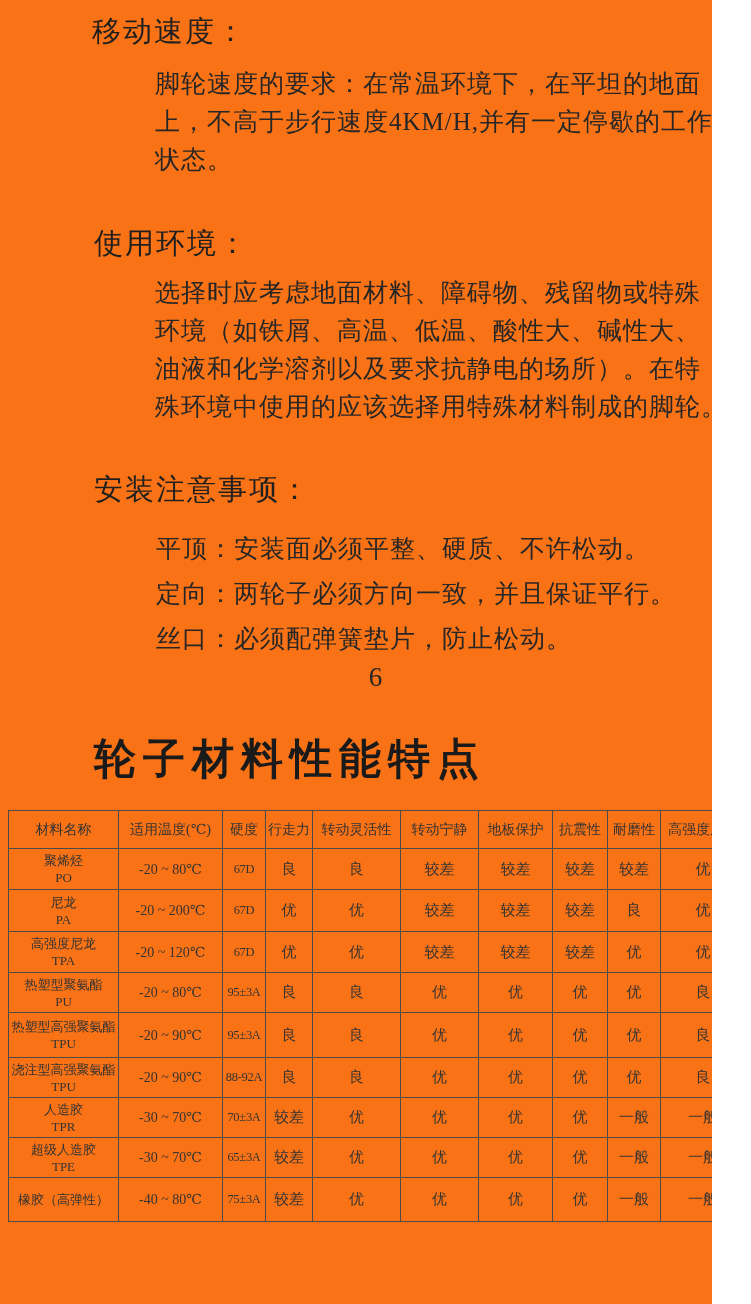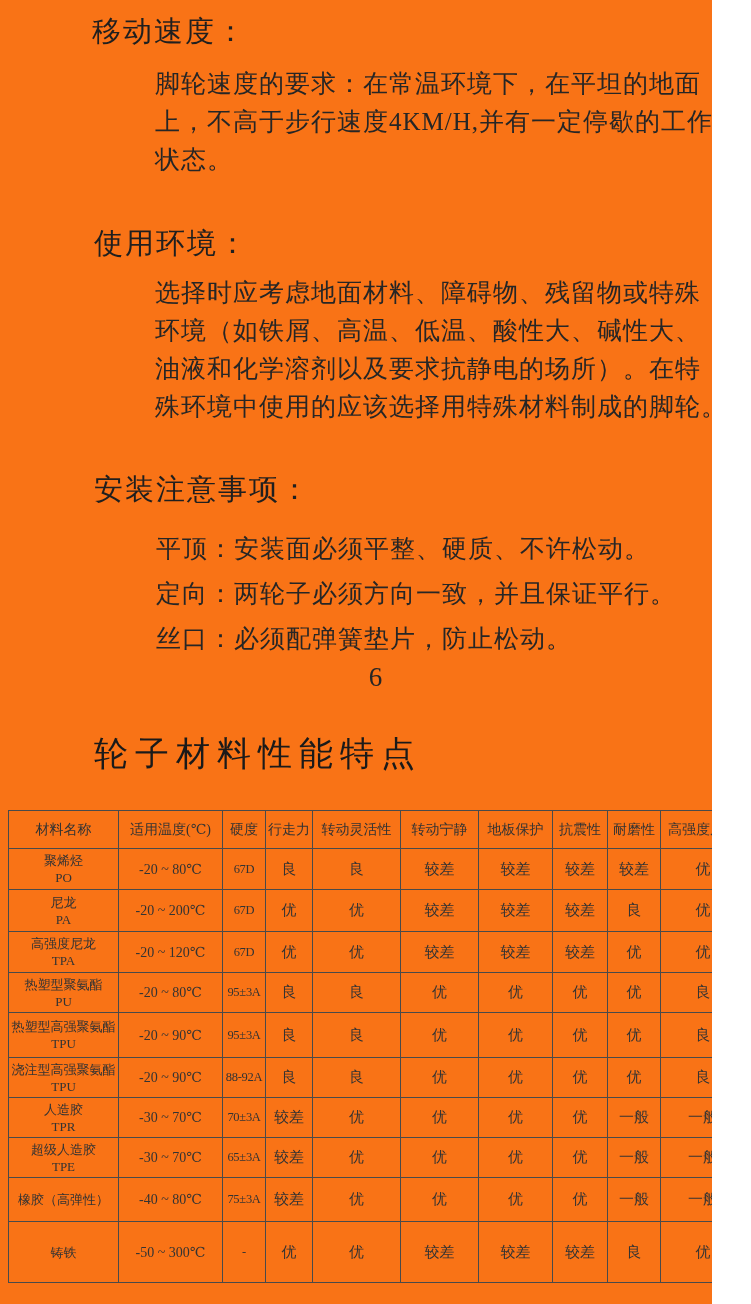--- a/index.html
+++ b/index.html
@@ -46,22 +46,22 @@
     left: 0;
     width: 751px;
     text-align: center;
     font-size: 27px;
     color: #262626;
   }
   .title {
     position: absolute;
     top: 731px;
     left: 94px;
-    font-size: 34px;
-    font-weight: normal;
+    font-size: 42px;
+    font-weight: bold;
     letter-spacing: 7px;
     color: #1a1a1a;
     white-space: nowrap;
   }
   table.mat {
     position: absolute;
     top: 810px;
     left: 8px;
     width: 737px;
     border-collapse: collapse;
@@ -251,28 +251,16 @@
           <td class="col-1">-40 ~ 80℃</td>
           <td class="col-2">75±3A</td>
           <td class="col-3">较差</td>
           <td class="col-4">优</td>
           <td class="col-5">优</td>
           <td class="col-6">优</td>
           <td class="col-7">优</td>
           <td class="col-8">一般</td>
           <td class="col-9">一般</td>
         </tr>
-        <tr style="height: 61px;">
-          <td class="col-0">铸铁</td>
-          <td class="col-1">-50 ~ 300℃</td>
-          <td class="col-2">-</td>
-          <td class="col-3">优</td>
-          <td class="col-4">优</td>
-          <td class="col-5">较差</td>
-          <td class="col-6">较差</td>
-          <td class="col-7">较差</td>
-          <td class="col-8">良</td>
-          <td class="col-9">优</td>
-        </tr>
       </tbody>
     </table>
 
 </div>
 
 </body></html>

